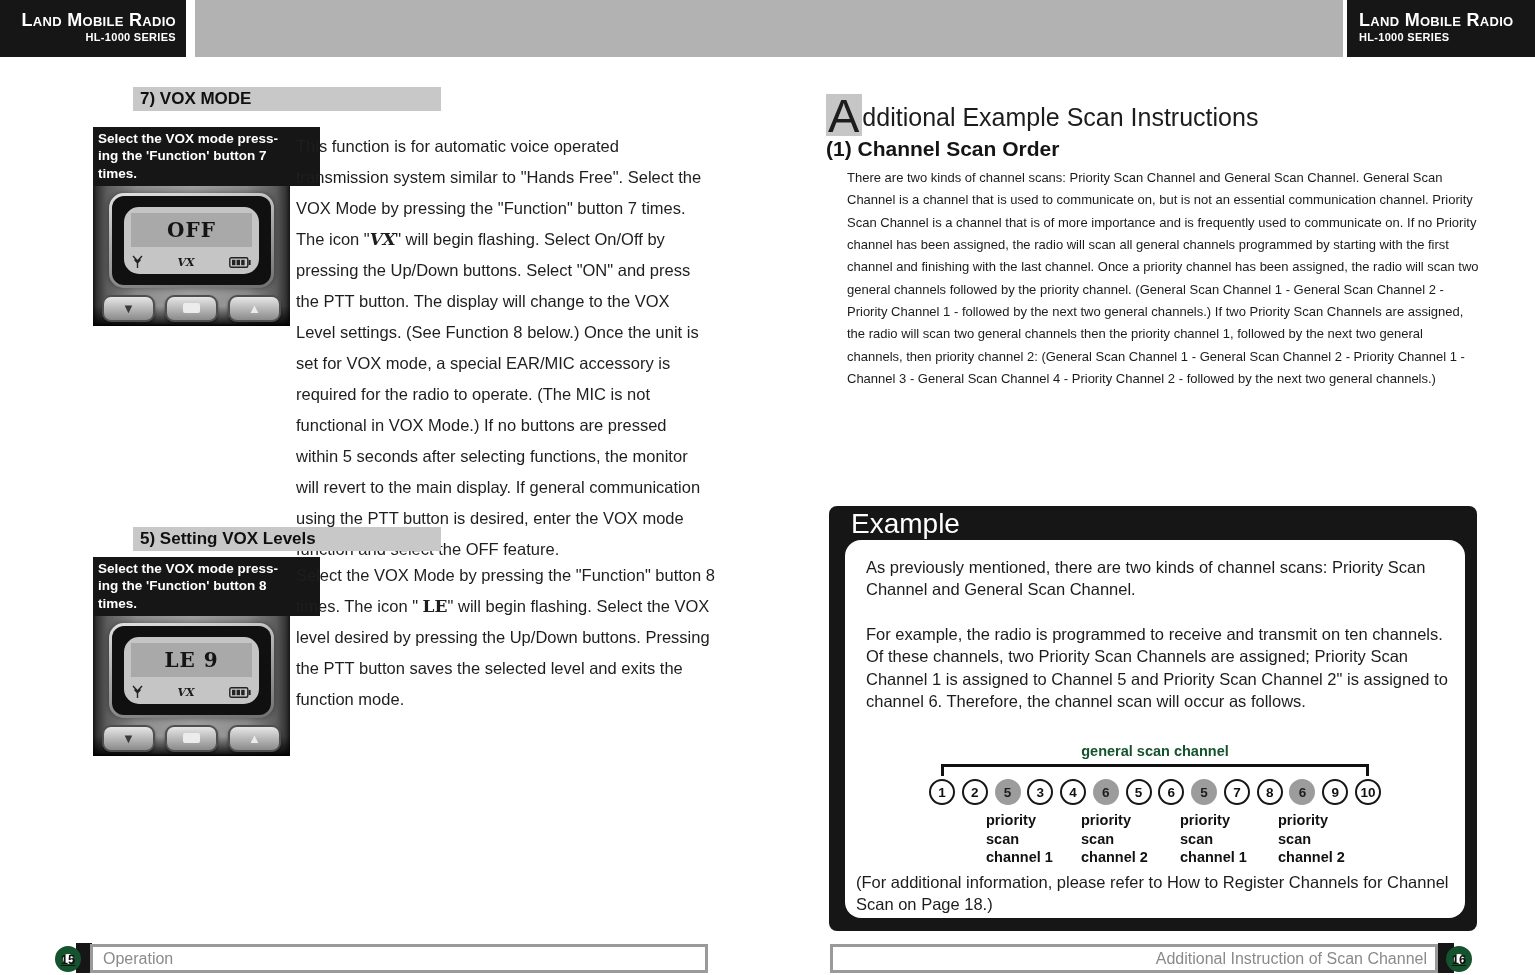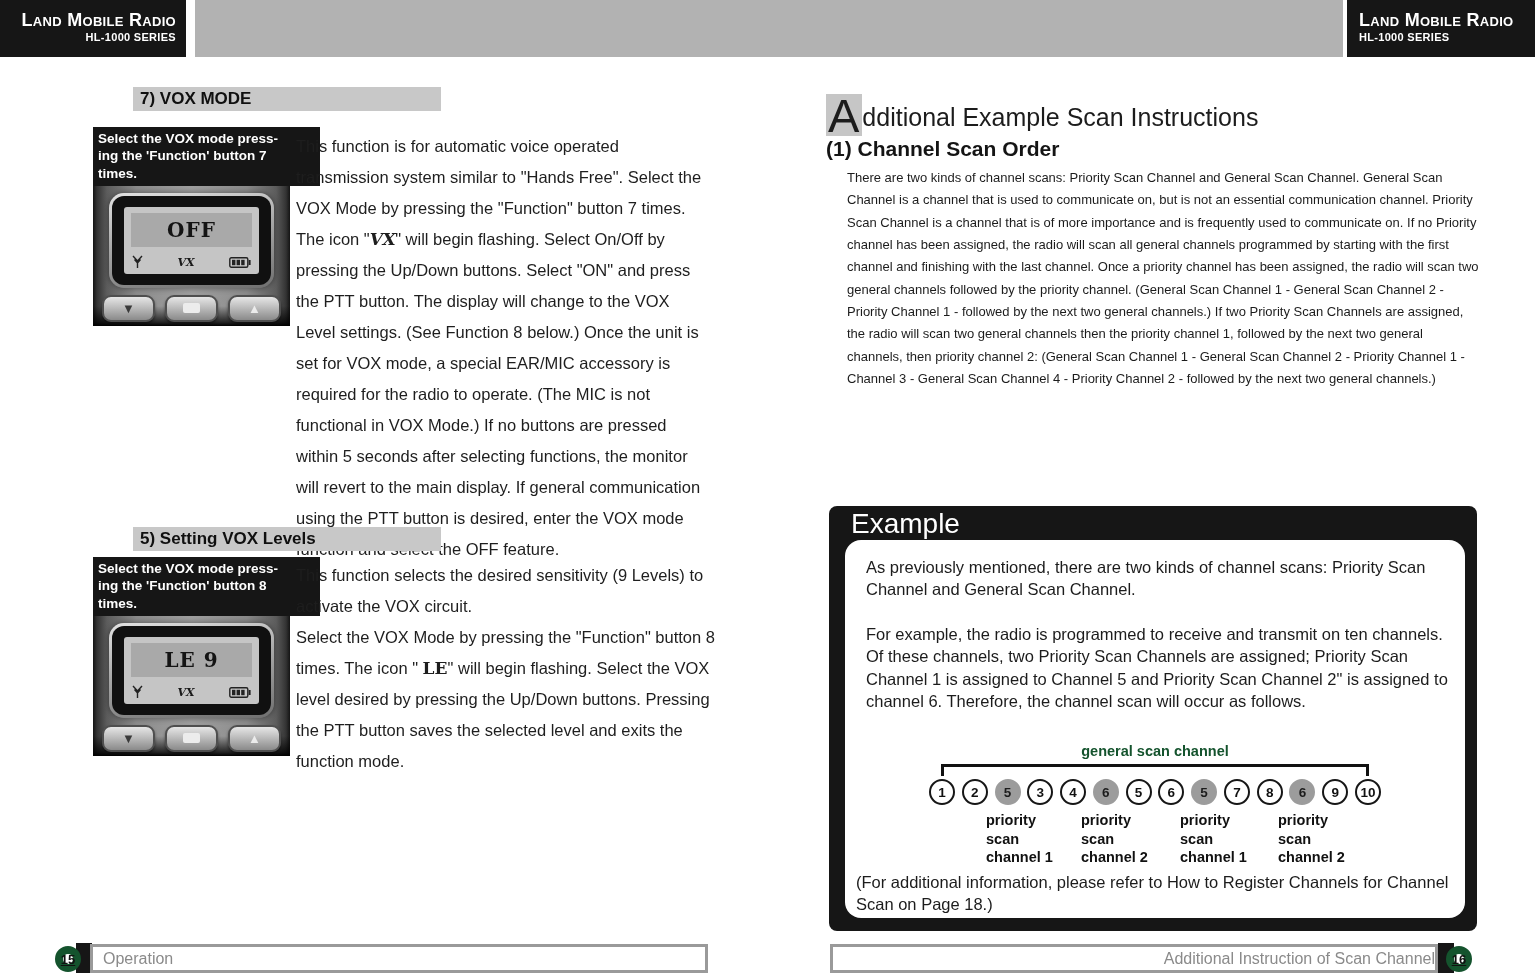--- a/index.html
+++ b/index.html
@@ -42,21 +42,21 @@
   .radio::after {
     content:""; position:absolute; left:0; right:0; bottom:0; height:20px;
     background:linear-gradient(180deg,rgba(0,0,0,0),rgba(0,0,0,.75) 80%,#000 100%);
   }
   .lcd-frame {
     position:absolute; left:16px; top:7px; width:165px; height:95px; border-radius:15px;
     background:linear-gradient(170deg,#e2e2e2 0%,#a8a8a8 45%,#6f6f6f 100%);
     box-shadow:0 0 6px rgba(0,0,0,.45);
   }
   .lcd-bezel { position:absolute; inset:3px; border-radius:12px; background:#101010; }
-  .lcd-screen { position:absolute; left:12px; top:11px; right:12px; bottom:11px; background:#c5c5c5; border-radius:3px; }
+  .lcd-screen { position:absolute; left:12px; top:11px; right:12px; bottom:11px; background:#c5c5c5; border-radius:15px; }
   .lcd-matrix {
     position:absolute; left:7px; right:7px; top:6px; height:34px; background:#a9a9a9;
     display:flex; align-items:center; justify-content:center;
     font-family:"DejaVu Serif", serif; font-weight:bold; font-size:20px; color:#141414; letter-spacing:1px;
   }
   .lcd-icons {
     position:absolute; left:8px; right:8px; bottom:4px; height:15px;
     display:flex; align-items:center; justify-content:space-between;
   }
   .lcd-vx { font-family:"DejaVu Serif", serif; font-style:italic; font-weight:bold; font-size:11px; color:#1a1a1a; }
@@ -203,21 +203,20 @@
           <span class="sq"></span>
         </div>
       <div class="rbtn">
           <span class="arrow light">▲</span>
         </div>
     </div>
   </div>
 </div>
 
 <div class="abs body-text" style="left:296px; top:560px; width:420px">
-  <div>This function selects the desired sensitivity (9 Levels) to activate the VOX circuit.</div>
   <div>
     <span>Select the VOX Mode by pressing the "Function" button 8 times. The icon " </span><span class="inline-lcd">LE</span><span>" will begin flashing. Select the VOX level desired by pressing the Up/Down buttons. Pressing the PTT button saves the selected level and exits the function mode.</span>
   </div>
 </div>
 
 <div class="abs pg-black" style="left:76px"></div>
 <div class="abs pg-circle" style="left:55px; top:946px">15</div>
 <div class="abs ftr-box" style="left:90px; width:618px; padding-left:10px">Operation</div>
 
 <div class="abs rp-title">
@@ -258,15 +257,15 @@
 channel 2</div>
 <div class="abs plabel" style="left:1180px">priority
 scan
 channel 1</div>
 <div class="abs plabel" style="left:1278px">priority
 scan
 channel 2</div>
 
 <div class="abs ex-p" style="left:856px; top:871px; width:602px">(For additional information, please refer to How to Register Channels for Channel Scan on Page 18.)</div>
 
-<div class="abs ftr-box" style="left:830px; width:608px; text-align:right; ">Additional Instruction of Scan Channel</div>
+<div class="abs ftr-box" style="left:830px; width:608px; text-align:right; padding-right:8px">Additional Instruction of Scan Channel</div>
 <div class="abs pg-black" style="left:1438px"></div>
 <div class="abs pg-circle" style="left:1446px; top:946px">16</div>
 
 </body></html>

